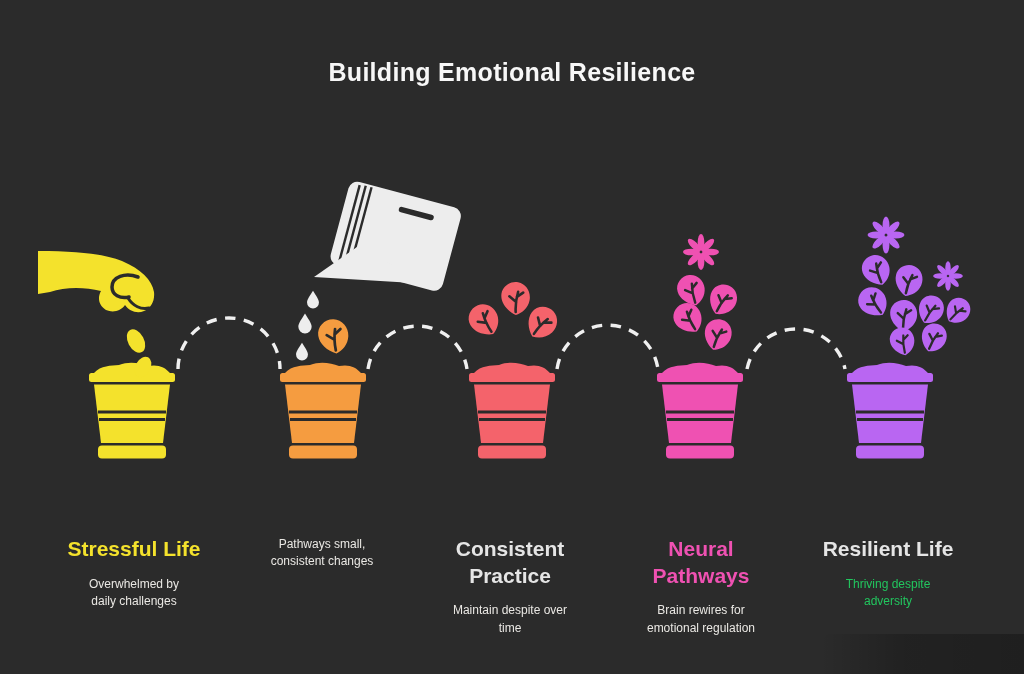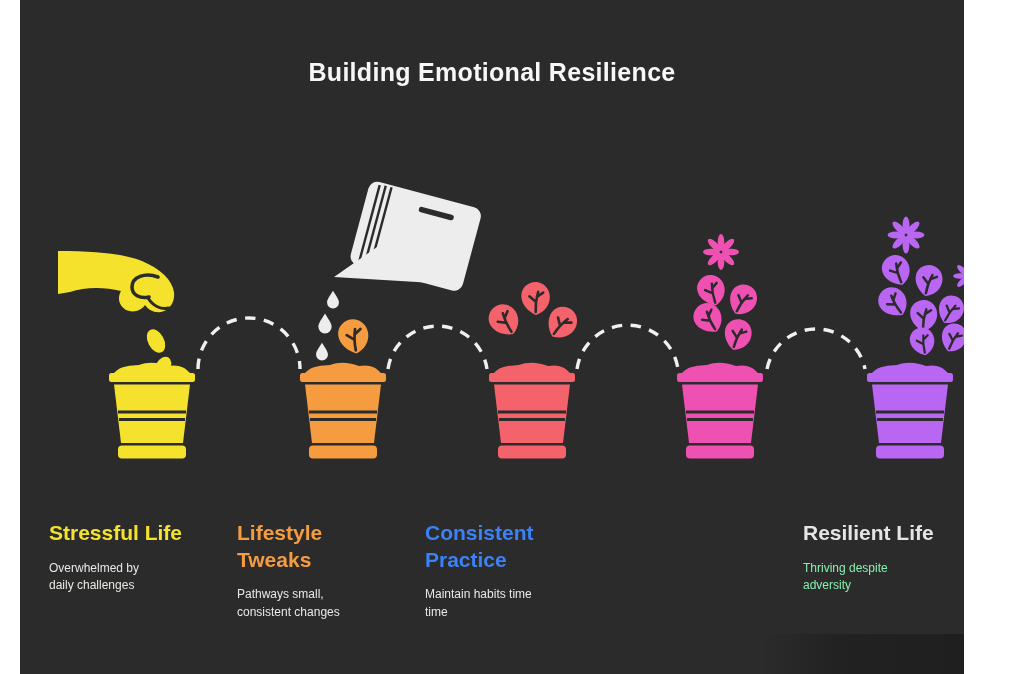--- a/index.html
+++ b/index.html
@@ -1,41 +1,41 @@
 <!DOCTYPE html>
 <html><head>
 <meta charset="utf-8">
 <style>
   html,body { margin:0; padding:0; }
   .canvas {
     position:relative;
-    width:944px; height:674px;
+    width:1024px; height:674px;
     background:#2b2b2b;
     overflow:hidden;
     font-family:"Liberation Sans", sans-serif;
-    margin-left:20px;
   }
   .title {
     position:absolute;
     top:58px; left:0; right:0;
     margin:0;
     text-align:center;
     font-size:25px;
     font-weight:700;
     letter-spacing:.3px;
     color:#f7f7f7;
   }
   .art {
     position:absolute;
     top:0; left:0;
   }
   .stage {
     position:absolute;
-    top:520px;
+    top:536px;
     width:210px;
+    text-align:center;
   }
   .stage-name {
     margin:0 0 13px 0;
     font-size:21px;
     font-weight:700;
     line-height:1.27;
     white-space:pre-line;
   }
   .stage-desc {
     margin:0;
@@ -175,34 +175,38 @@
     </g>
   </svg>
 
   <div class="stage" style="left:29px">
     <h2 class="stage-name" style="color: rgb(244, 226, 44);">Stressful Life</h2>
     <p class="stage-desc" style="color: rgb(234, 232, 228);">Overwhelmed by
 daily challenges</p>
   </div>
 
   <div class="stage" style="left:217px">
-    <h2 class="stage-name" style="color: rgb(245, 156, 64);">Lifestyle
-Tweaks</h2>
     <p class="stage-desc" style="color: rgb(234, 232, 228);">Pathways small,
 consistent changes</p>
   </div>
 
   <div class="stage" style="left:405px">
-    <h2 class="stage-name" style="color: #3b82f6;">Consistent
+    <h2 class="stage-name" style="color: #e5e5e5;">Consistent
 Practice</h2>
-    <p class="stage-desc" style="color: rgb(234, 232, 228);">Maintain habits time
+    <p class="stage-desc" style="color: rgb(234, 232, 228);">Maintain despite over
 time</p>
   </div>
 
+  <div class="stage" style="left:596px">
+    <h2 class="stage-name" style="color: rgb(239, 81, 178);">Neural
+Pathways</h2>
+    <p class="stage-desc" style="color: rgb(234, 232, 228);">Brain rewires for
+emotional regulation</p>
+  </div>
 
   <div class="stage" style="left:783px">
     <h2 class="stage-name" style="color: #e5e5e5;">Resilient Life</h2>
-    <p class="stage-desc" style="color: #86efac;">Thriving despite
+    <p class="stage-desc" style="color: #22c55e;">Thriving despite
 adversity</p>
   </div>
 
   <div class="watermark"></div>
 </div>
 
 </body></html>

